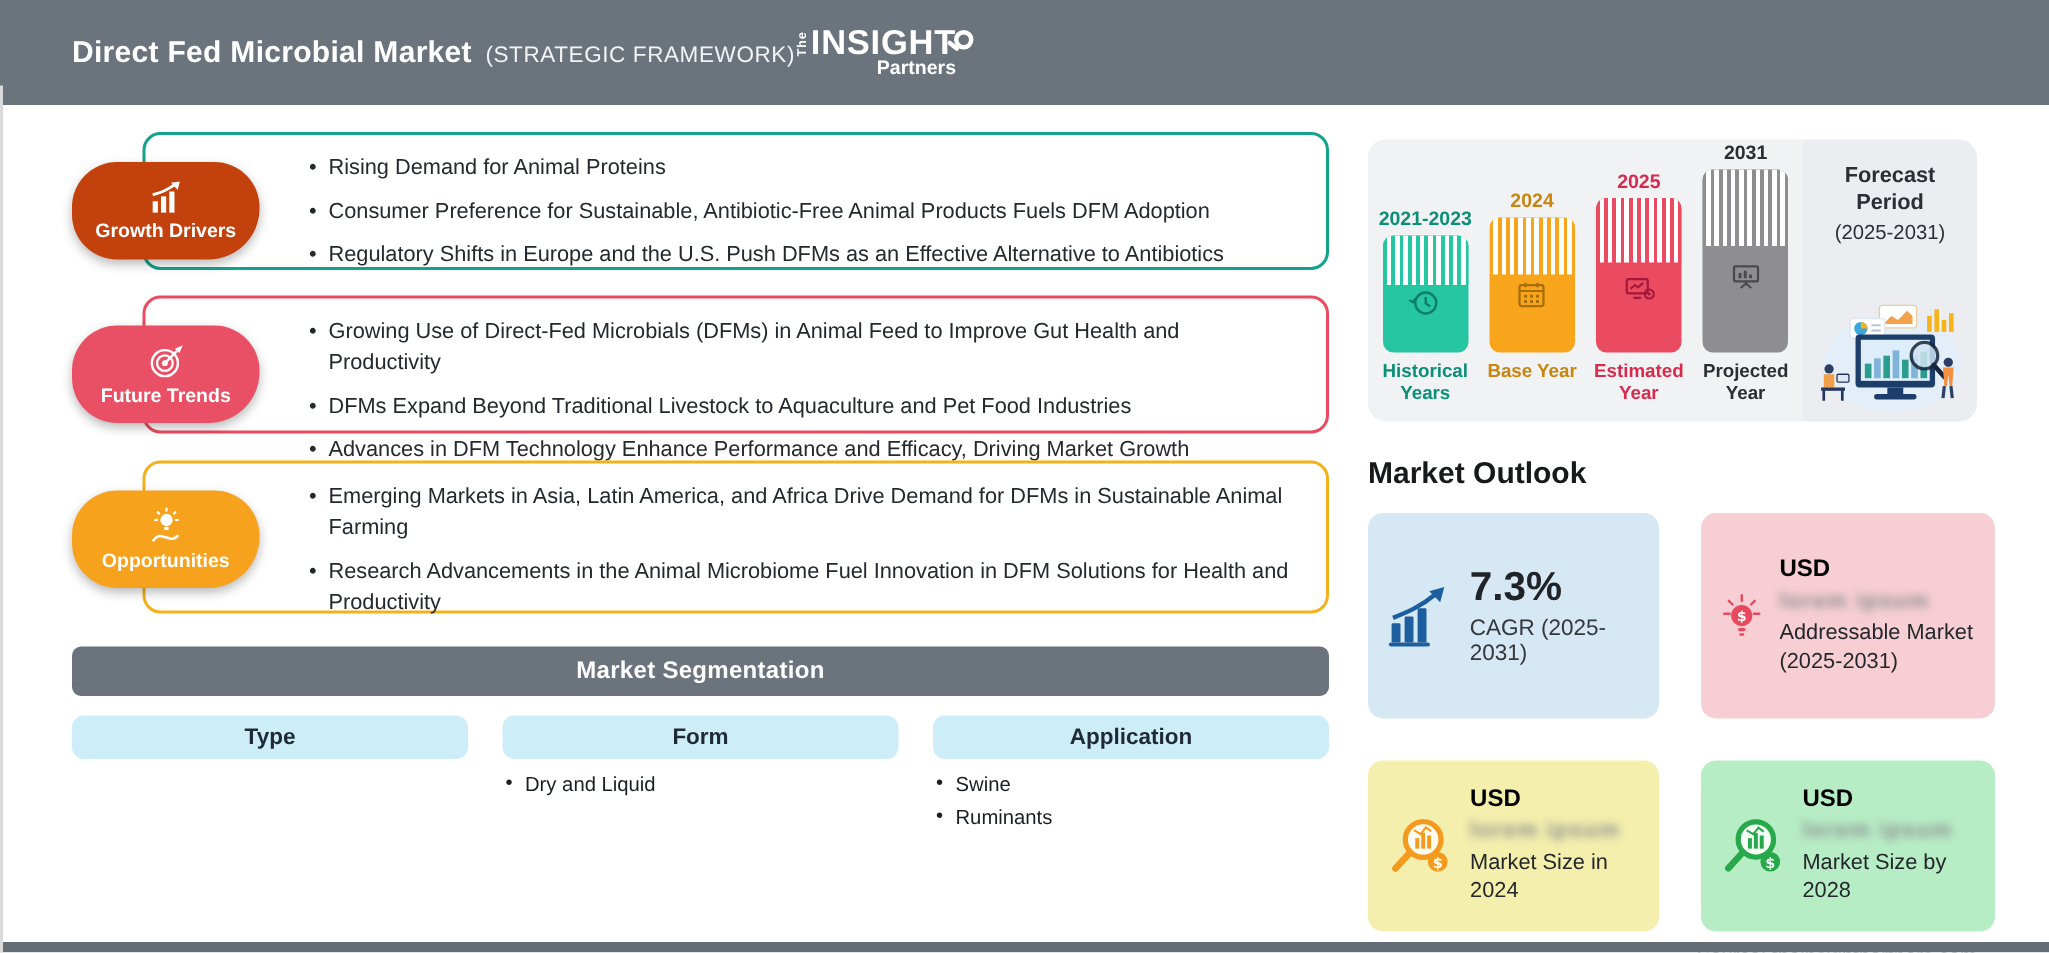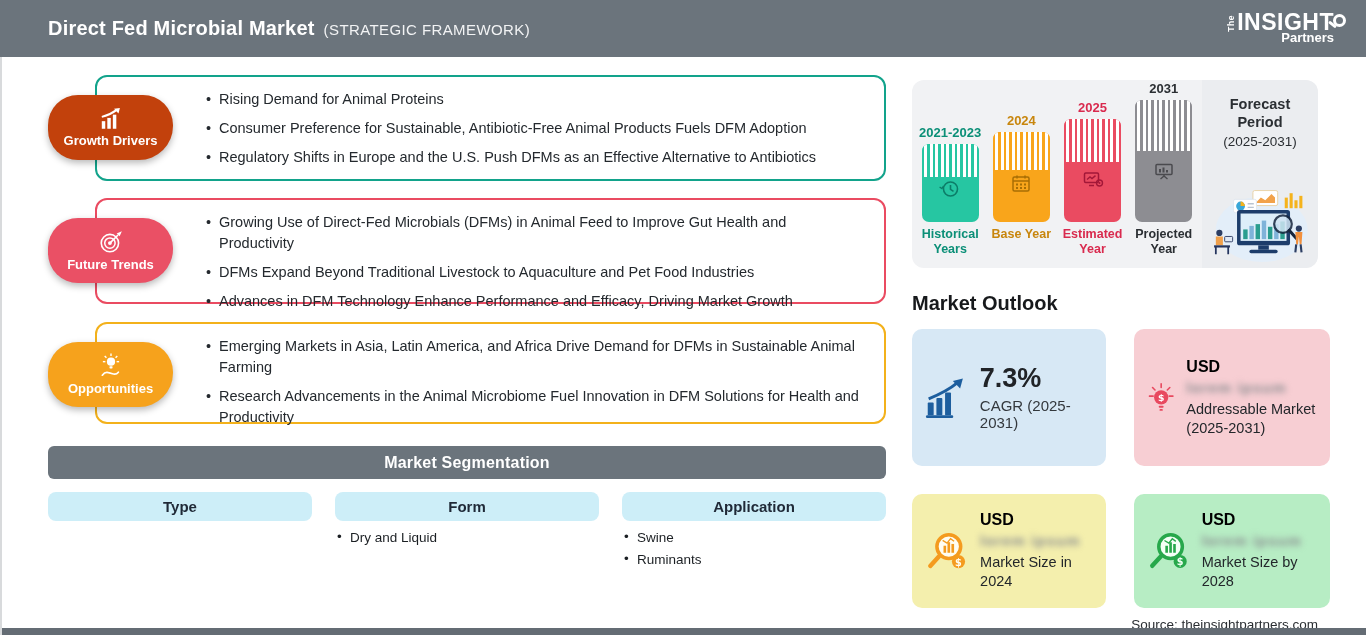--- a/index.html
+++ b/index.html
@@ -1,39 +1,39 @@
 <!DOCTYPE html>
 <html><head>
 <meta charset="utf-8">
 <style>
   * { margin:0; padding:0; box-sizing:border-box; }
   body { background:#e9e9e9; font-family:"Liberation Sans","DejaVu Sans",sans-serif; }
   .slide { position:relative; width:1366px; height:635px; background:#fff; overflow:hidden; }
   .slide::after { content:""; position:absolute; left:0; top:57px; bottom:0; width:2px; background:#d8dadc; }
 
   
-  .hdr { height:57px; background:#6b747c; display:flex; align-items:center; justify-content:space-between; padding:0 20px 0 48px; }
+  .hdr { height:70px; background:#6b747c; display:flex; align-items:center; padding:0 20px 0 48px; }
   .hdr-title { color:#fff; font-size:20px; font-weight:bold; letter-spacing:.2px; }
   .hdr-sub { color:#f2f3f4; font-size:15px; font-weight:normal; margin-left:9px; letter-spacing:.4px; }
   .logo { position:relative; color:#fff; padding-right:12px; }
   .logo-top { display:flex; align-items:flex-end; }
   .logo-the { writing-mode:vertical-rl; transform:rotate(180deg); font-size:8.5px; font-weight:bold; letter-spacing:.5px; line-height:1; margin-right:2px; margin-bottom:2px; }
   .logo-insight { font-size:23px; font-weight:800; line-height:.95; letter-spacing:.5px; }
   .logo-ring { position:absolute; top:2px; right:0; width:13px; height:13px; border:3px solid #fff; border-radius:50%; }
   .logo-ring::after { content:""; position:absolute; left:-8px; bottom:-2px; width:9px; height:3px; background:#fff; transform:rotate(38deg); border-radius:2px; }
   .logo-partners { text-align:right; font-size:13px; font-weight:bold; margin-top:-3px; }
 
   
   .main { display:flex; gap:26px; padding:18px 48px 0 48px; }
   .col-left { width:838px; flex:none; position:relative; z-index:2; }
   .col-right { width:406px; flex:none; }
 
   
   .fw-row { position:relative; margin-left:47px; width:791px; }
-  .fw-box { border:2px solid; border-radius:12px; padding:12px 24px 10px 107px; height:106px; background:transparent; }
+  .fw-box { border:2px solid; border-radius:12px; padding:12px 24px 10px 107px; height:92px; background:transparent; }
   .fw-box ul { list-style:none; }
   .fw-box li { position:relative; padding-left:15px; font-size:14.5px; line-height:21px; color:#24292e; margin-bottom:8px; }
   .fw-box li::before { content:"•"; position:absolute; left:2px; top:0; color:#24292e; }
   .row-growth .fw-box { border-color:#12a38b; }
   .row-trends  { margin-top:17px; }
   .row-trends .fw-box { border-color:#ea4b61; }
   .row-opps    { margin-top:18px; }
   .row-opps .fw-box { border-color:#f3b11b; height:102px; }
   .fw-badge { position:absolute; left:-47px; top:20px; width:125px; height:65px; border-radius:30px 30px 34px 30px;
               display:flex; flex-direction:column; align-items:center; justify-content:center; gap:2px;

